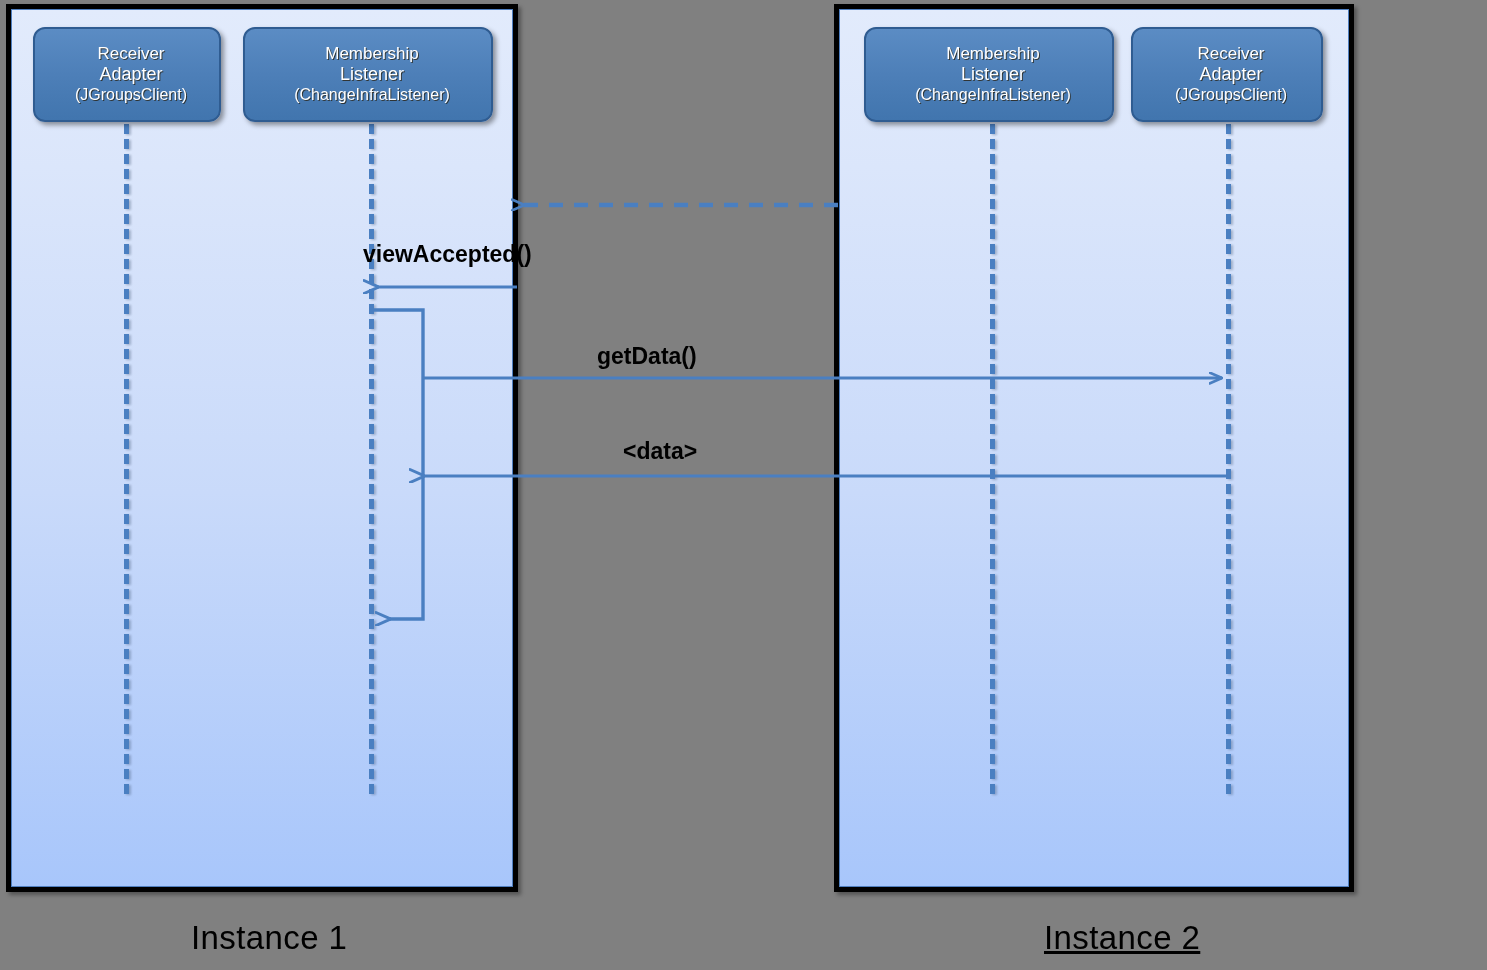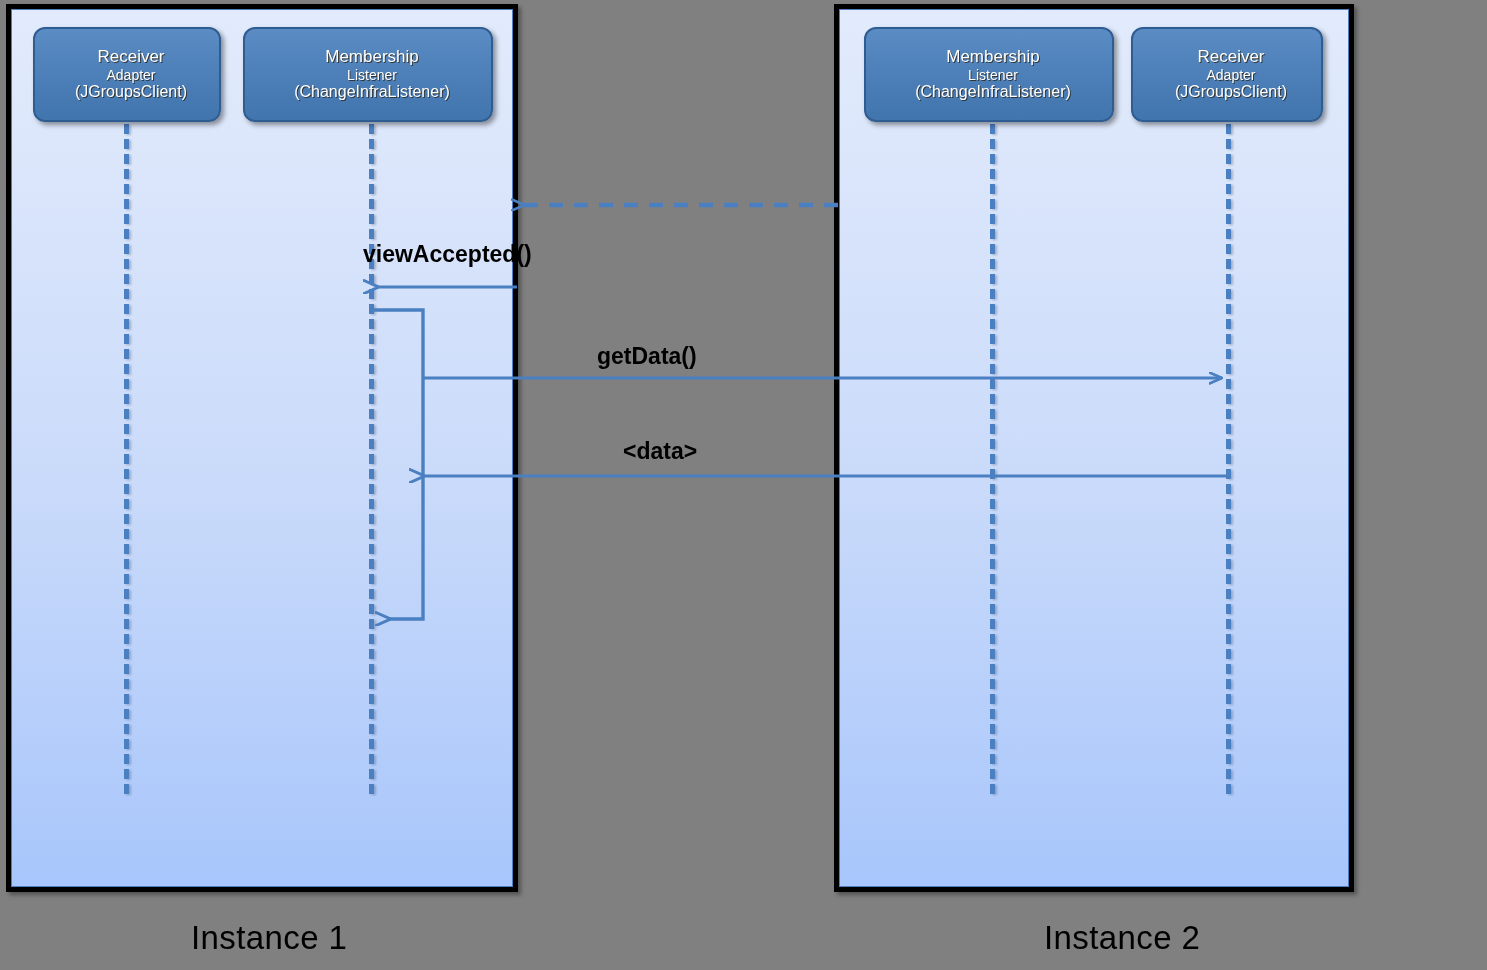--- a/index.html
+++ b/index.html
@@ -44,21 +44,21 @@
   .instance-caption {
     position: absolute;
     color: #000000;
     font-size: 33px;
     font-weight: 300;
     letter-spacing: 0.4px;
     white-space: nowrap;
     font-family: "Liberation Sans", sans-serif;
   }
   #caption-left  { left: 191px; top: 919px; }
-  #caption-right { left: 1044px; top: 919px; }
+  #caption-right { left: 1044px; top: 919px; text-decoration: underline; }
 
   
   .participant {
     position: absolute;
     box-sizing: border-box;
     border: 2px solid #2f5c91;
     border-radius: 12px;
     background: linear-gradient(to bottom, #5b8cc4 0%, #4d7fb8 50%, #4175ae 100%);
     box-shadow: 3px 3px 5px rgba(0,0,0,0.4);
     display: flex;
@@ -66,21 +66,21 @@
     align-items: center;
     justify-content: center;
     color: #ffffff;
     text-align: center;
     line-height: 1.18;
     text-shadow: 1px 1px 0 rgba(40,30,10,0.75);
     padding-left: 8px;
   }
   .participant .pline { display: block; white-space: nowrap; }
   .participant .pline.t1 { font-size: 17px; }
-  .participant .pline.t2 { font-size: 14px; }
+  .participant .pline.t2 { font-size: 18px; }
   .participant .pline.t3 { font-size: 16px; }
 
   #p-l-adapter  { left: 33px;  top: 27px; width: 188px; height: 95px; }
   #p-l-listener { left: 243px; top: 27px; width: 250px; height: 95px; }
   #p-r-listener { left: 864px; top: 27px; width: 250px; height: 95px; }
   #p-r-adapter  { left: 1131px; top: 27px; width: 192px; height: 95px; }
 
   
   .lifeline {
     position: absolute;

